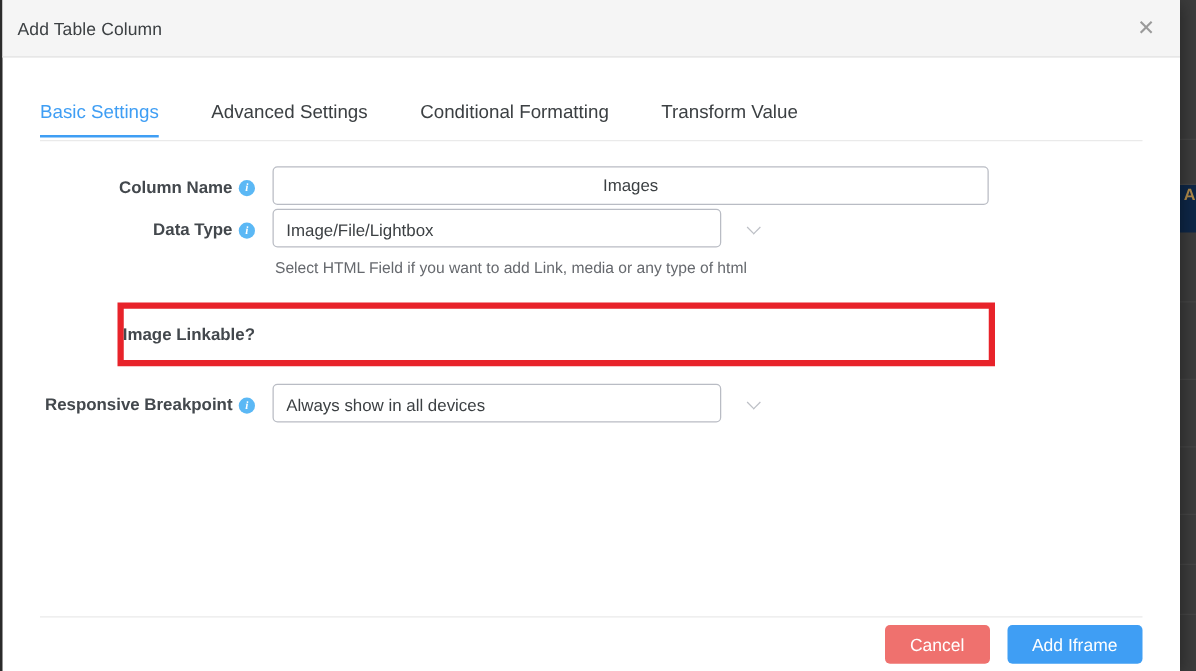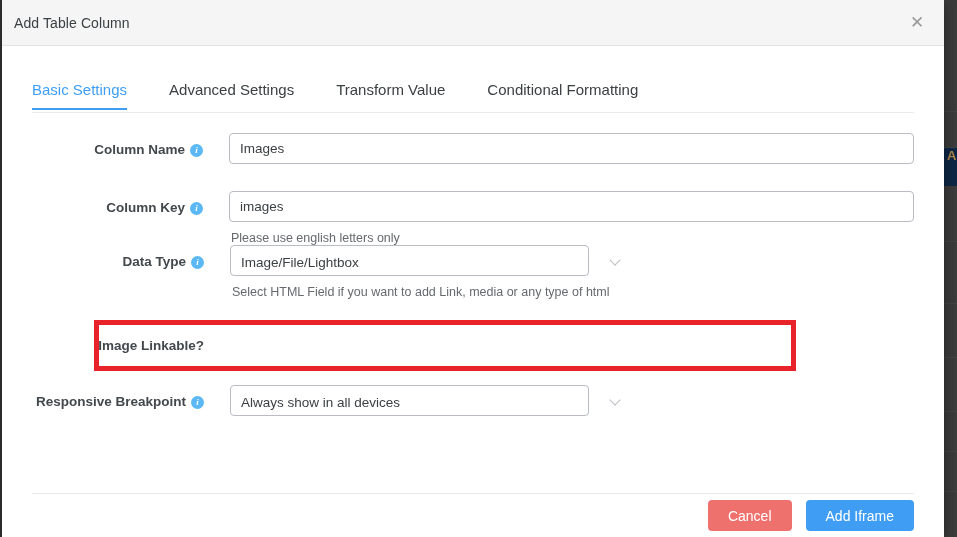--- a/index.html
+++ b/index.html
@@ -87,21 +87,20 @@
     left: 0; right: 0; bottom: -1px;
     height: 2px;
     background: #3f9ef4;
   }
 
   
   #form { position: relative; padding: 0 30px; }
   .row {
     display: flex;
     align-items: flex-start;
-    gap: 12px;
   }
   .lbl {
     width: 186px;
     text-align: right;
     padding-right: 14px;
     font-size: 13.5px;
     font-weight: bold;
     color: #43484d;
     line-height: 34px;
     white-space: nowrap;
@@ -118,30 +117,31 @@
     line-height: 13px;
     text-align: center;
     vertical-align: 1px;
     margin-left: 5px;
     cursor: pointer;
     font-family: "Liberation Serif", serif;
   }
   .ctrl { flex: 1; }
   .txt {
     display: block;
-    width: 685px;
+    width: 573px;
     height: 31px;
     border: 1px solid #b9bcc4;
     border-radius: 4px;
     padding: 0 10px;
     font-size: 13.5px;
     color: #3c4043;
     font-family: "Liberation Sans", sans-serif;
     background: #fff;
     outline: none;
+    text-align: center;
   }
   .help {
     font-size: 12.5px;
     color: #66696e;
     margin: 9px 0 0 2px;
   }
   .sel-wrap {
     position: relative;
     width: 400px;
   }
@@ -256,44 +256,35 @@
 <div id="modal">
 
   <div id="modal-header">
     <div id="modal-title">Add Table Column</div>
     <button id="close-btn">✕</button>
   </div>
 
   <div id="tabs">
     <div class="tab active">Basic Settings</div>
     <div class="tab">Advanced Settings</div>
+    <div class="tab">Conditional Formatting</div>
     <div class="tab">Transform Value</div>
-    <div class="tab">Conditional Formatting</div>
   </div>
 
   <div id="form">
 
     <div class="row" style="margin-top:20px;">
       <div class="lbl">
         <span>Column Name</span><span class="info-icon">i</span>
       </div>
       <div class="ctrl">
         <input class="txt" id="column-name-input" type="text" value="Images" style="">
       </div>
     </div>
 
-    <div class="row" style="margin-top:24px;">
-      <div class="lbl">
-        <span>Column Key</span><span class="info-icon">i</span>
-      </div>
-      <div class="ctrl">
-        <input class="txt" id="column-key-input" type="text" value="images" style="">
-        <div class="help">Please use english letters only</div>
-      </div>
-    </div>
 
     <div class="row" style="">
       <div class="lbl">
         <span>Data Type</span><span class="info-icon">i</span>
       </div>
       <div class="ctrl">
         <div class="sel-wrap">
           <select class="sel" id="data-type-select">
             <option>Image/File/Lightbox</option>
           </select>

